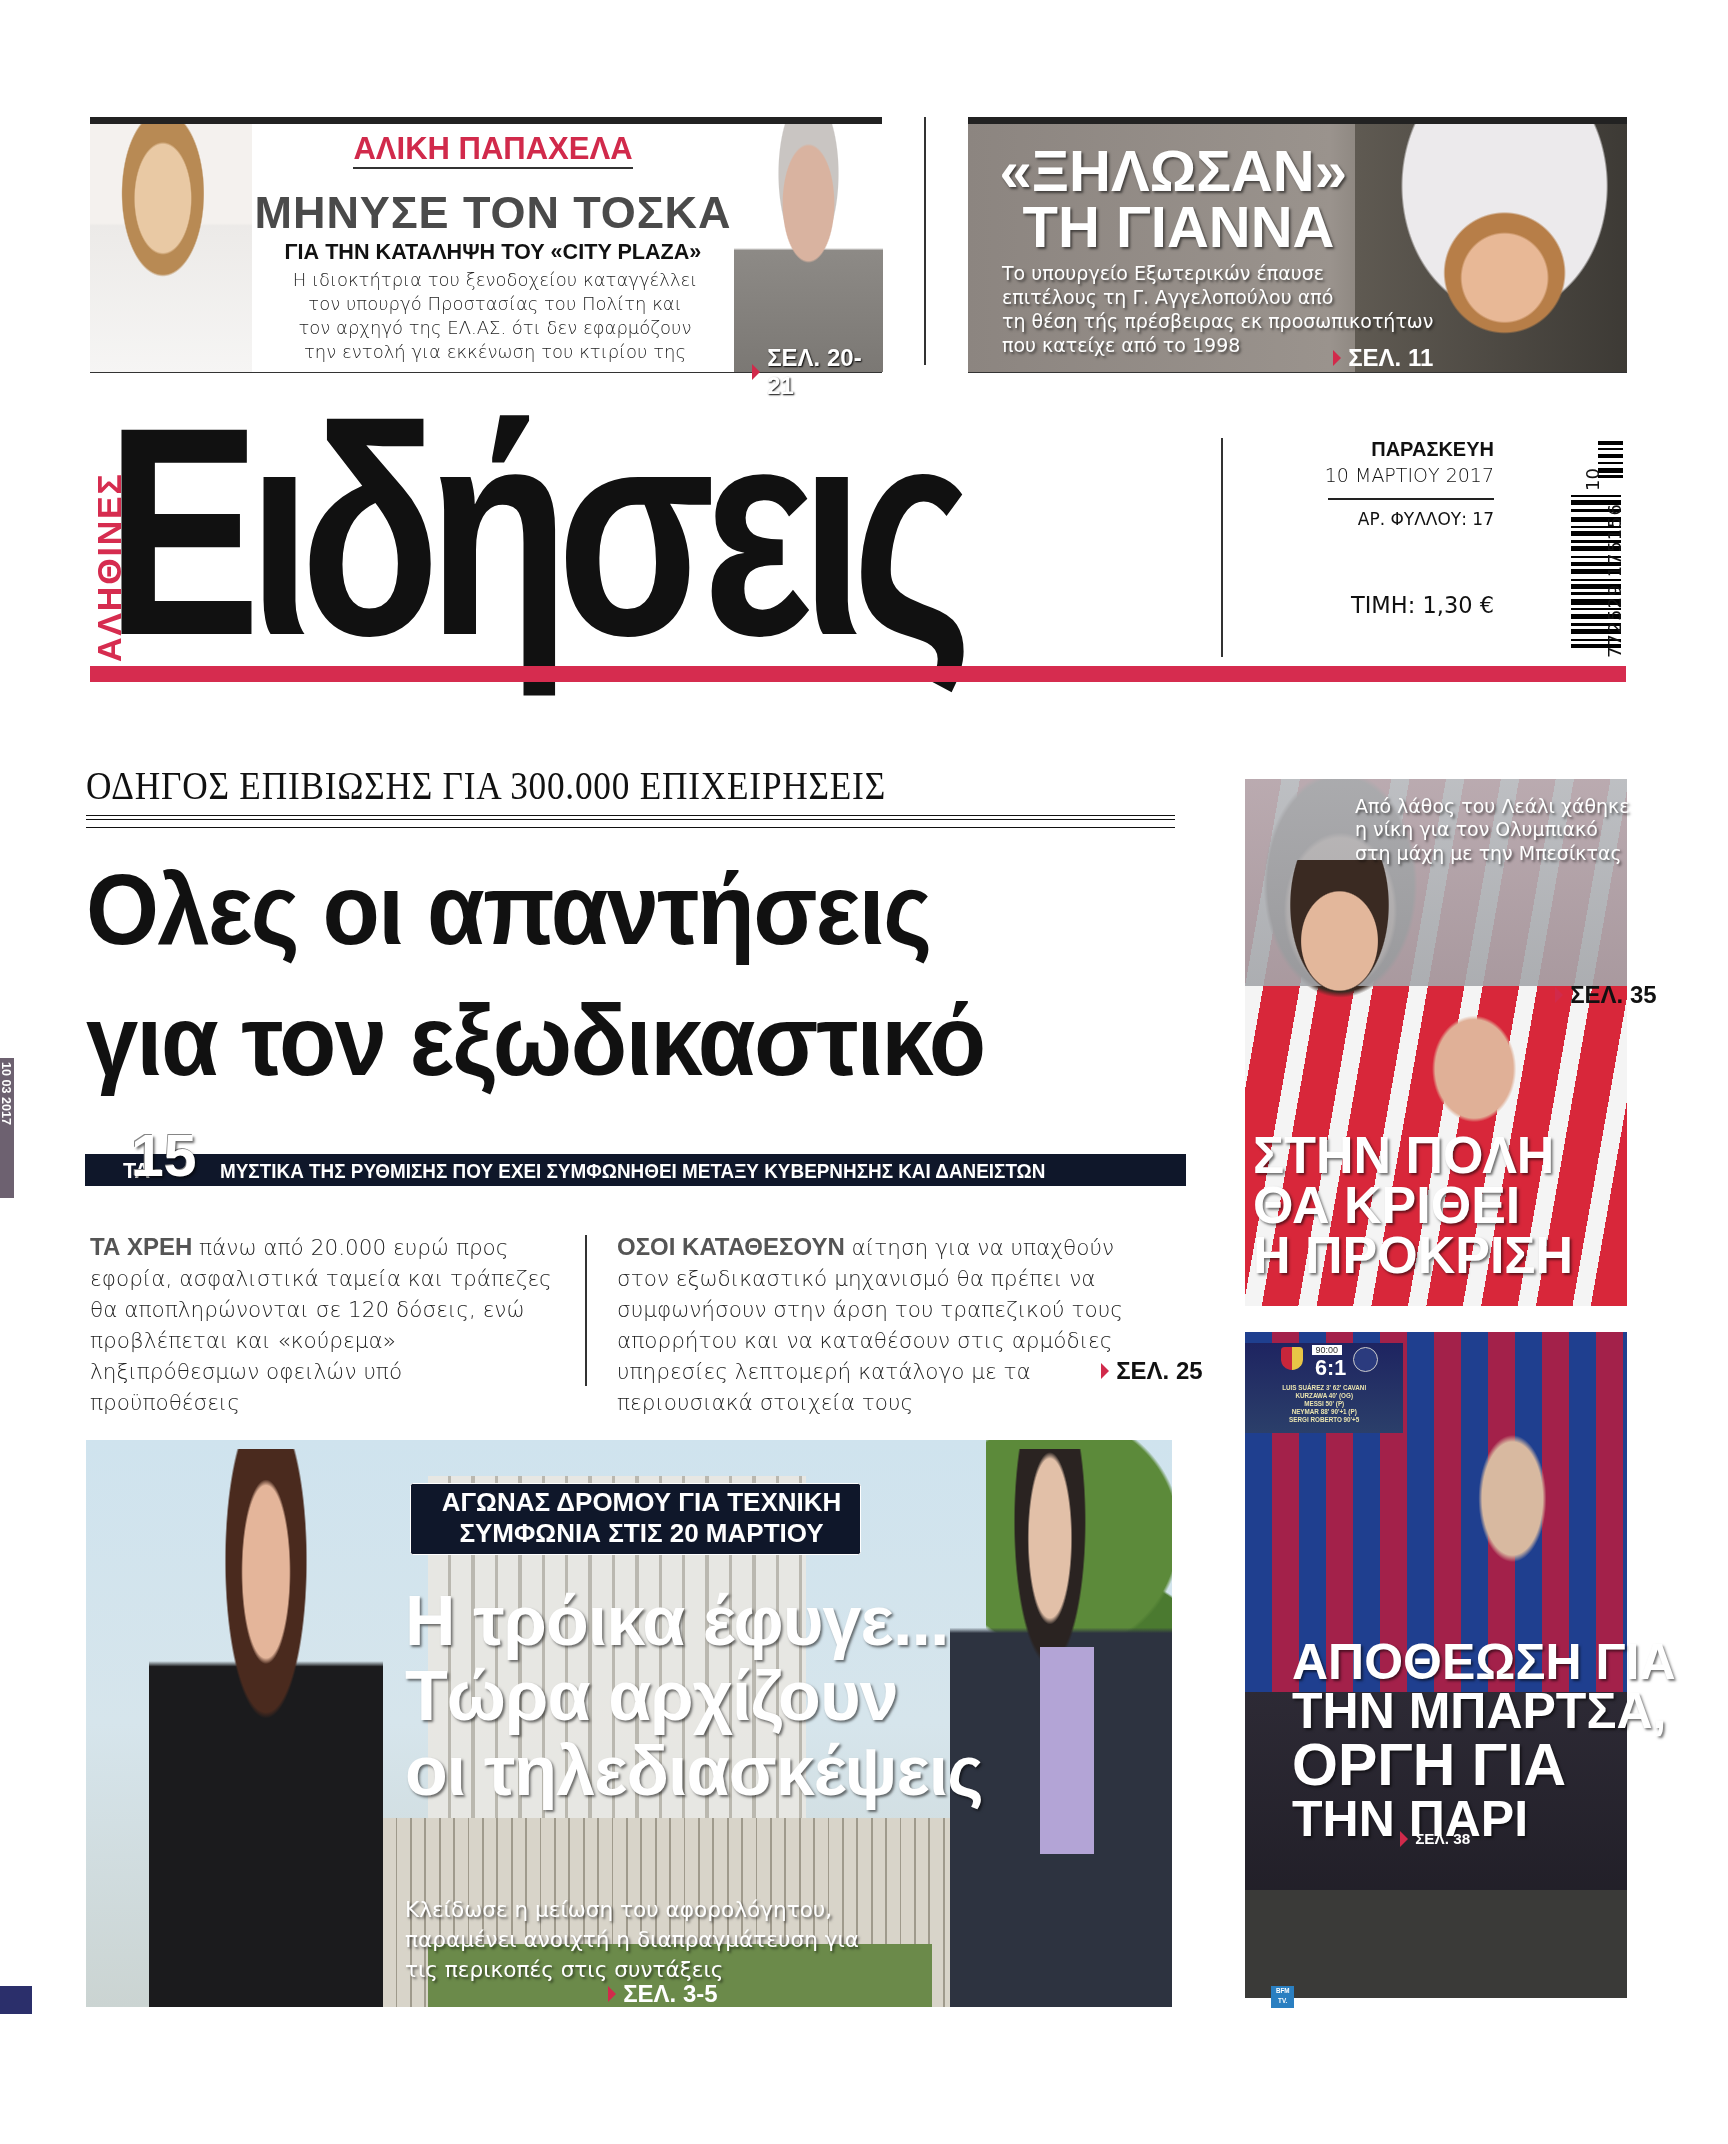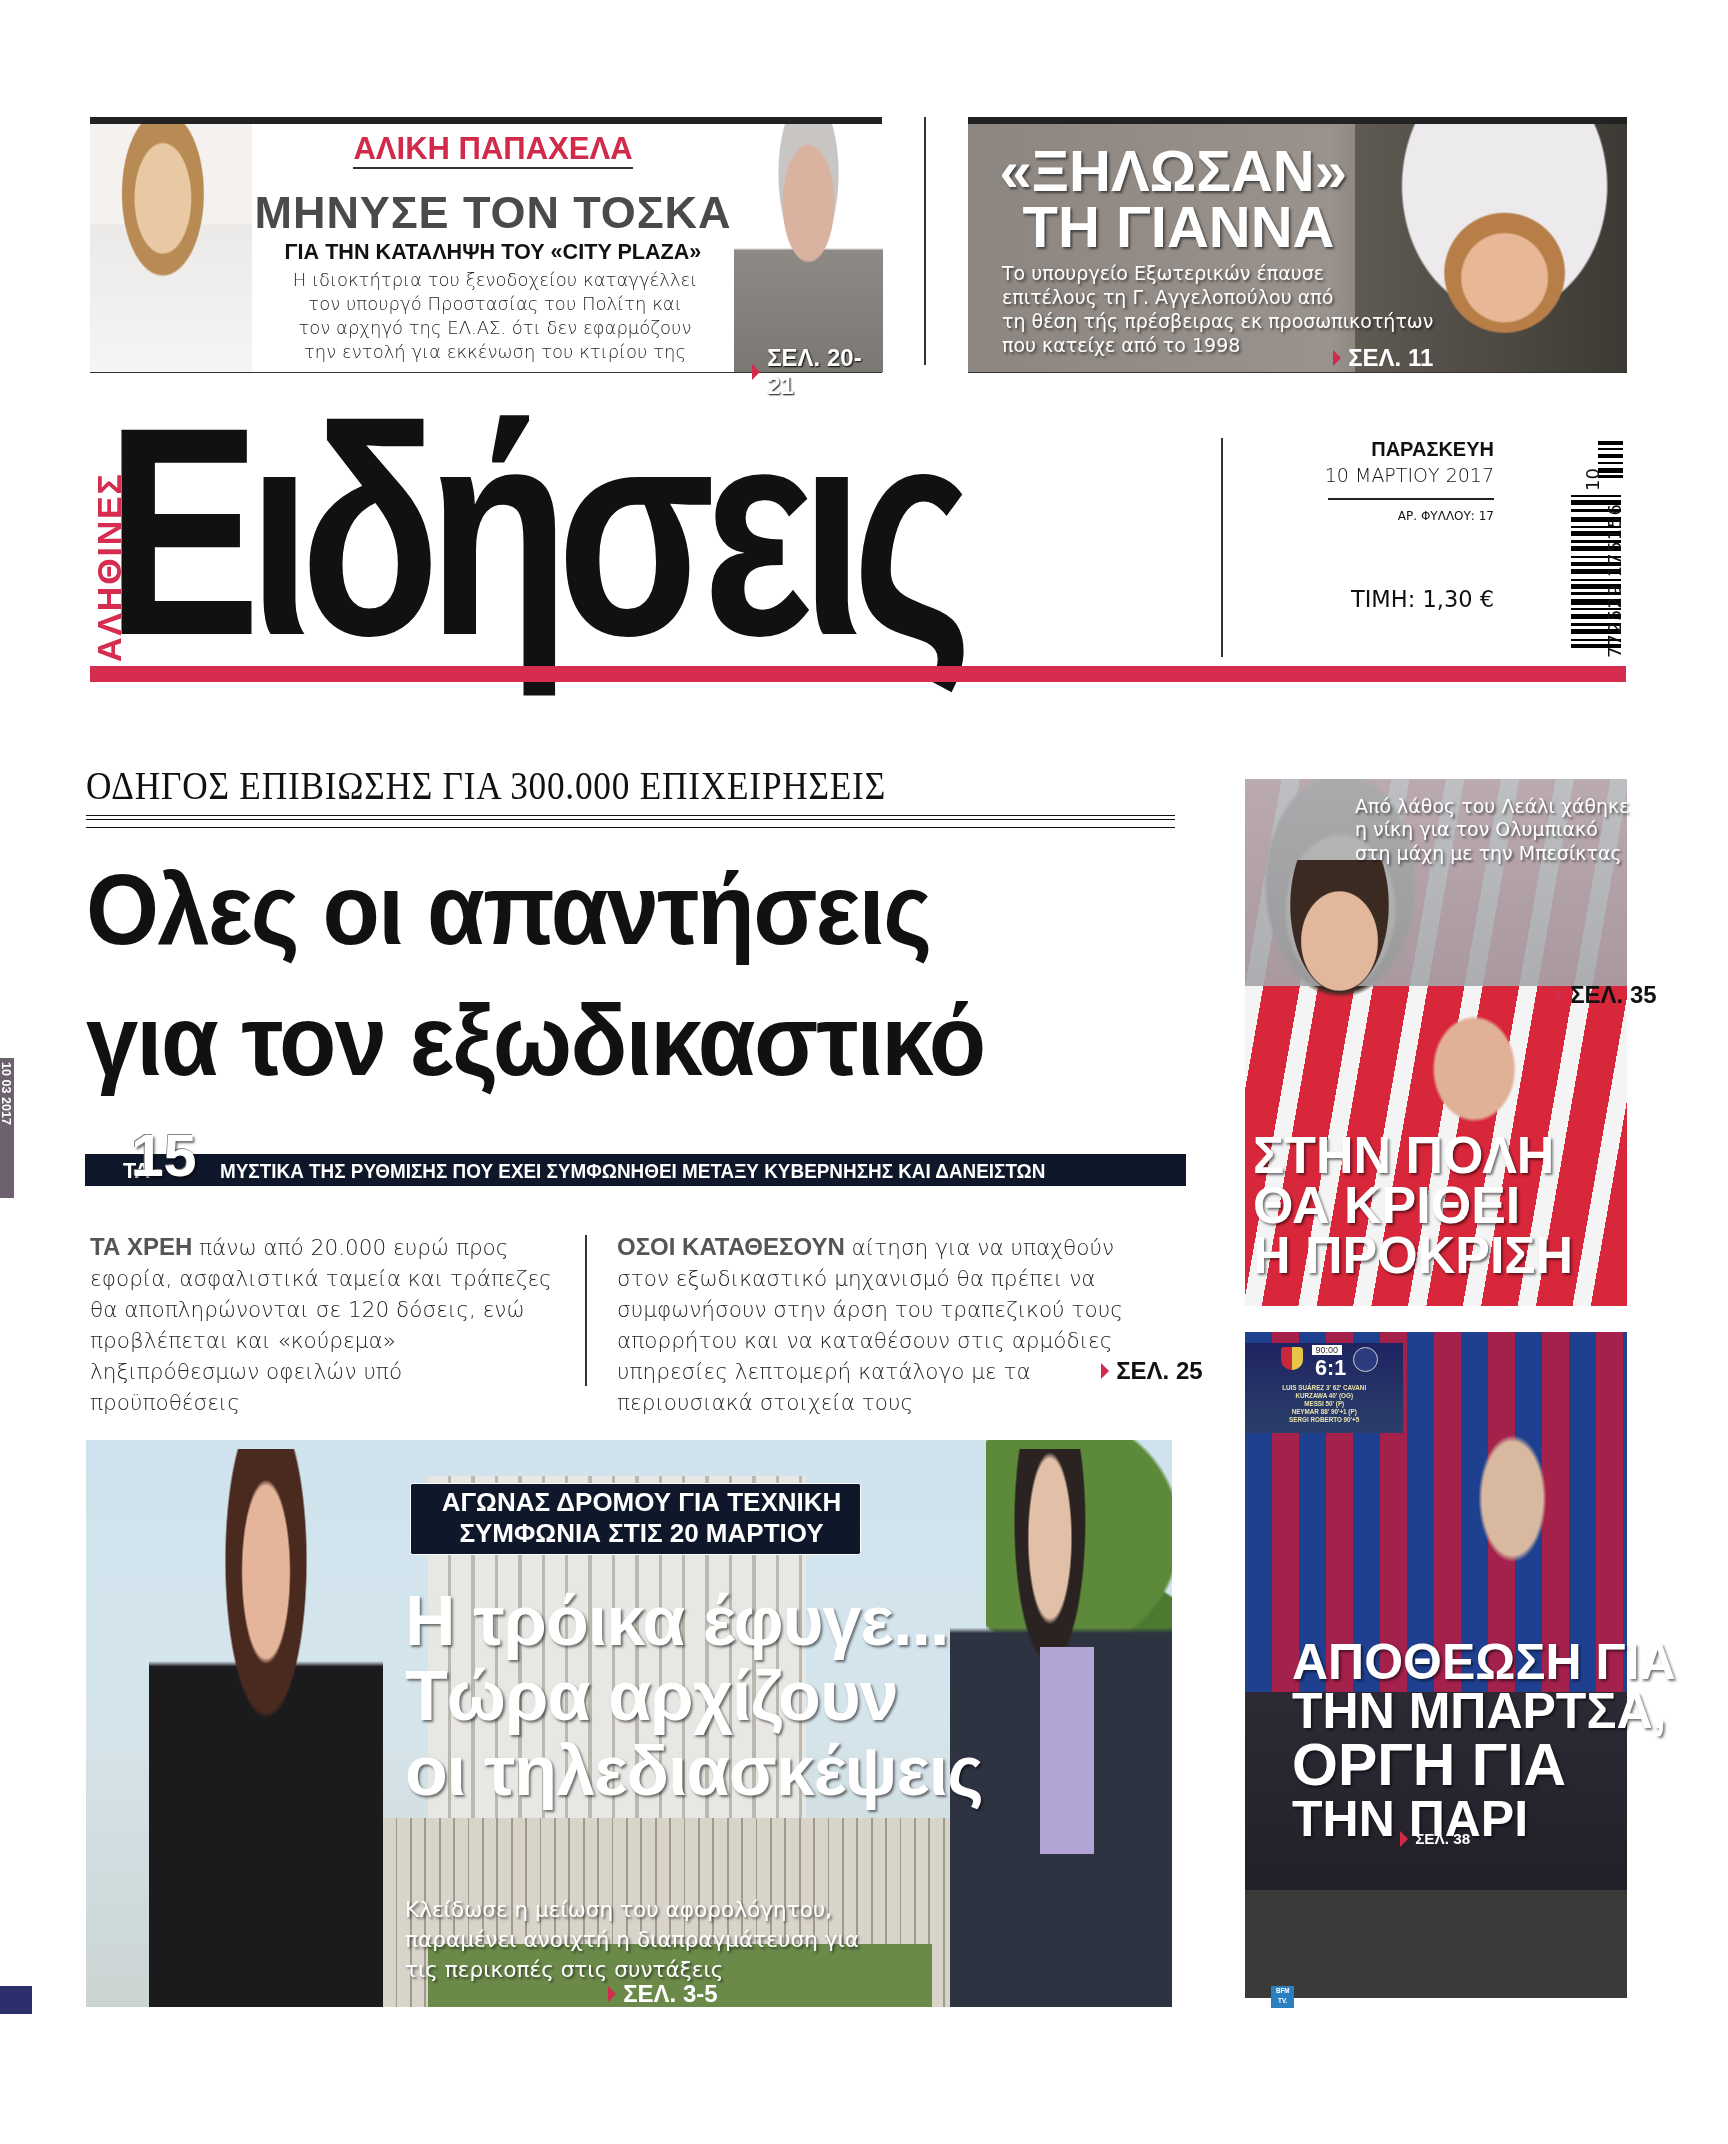--- a/index.html
+++ b/index.html
@@ -71,21 +71,21 @@
   <span style="display:block;color:#d62c4f;font-weight:700;font-size:34px;letter-spacing:1.8px;">ΑΛΗΘΙΝΕΣ</span>
 </div>
 <div class="abs" style="left:106px;top:396px;font-family:'Liberation Sans',sans-serif;font-weight:700;font-size:297px;line-height:270px;letter-spacing:-16px;color:#111;transform:scaleX(0.78);transform-origin:left top;">Ειδήσεις</div>
 
 <div class="vline" style="left:1221px;top:438px;width:1.8px;height:219px;"></div>
 
 <div class="abs" style="left:1242px;top:437px;width:252px;text-align:right;">
   <div style="font-weight:700;font-size:20px;line-height:25px;">ΠΑΡΑΣΚΕΥΗ</div>
   <div style="font-family:'DejaVu Sans',sans-serif;font-size:19px;line-height:27px;font-weight:300;">10 ΜΑΡΤΙΟΥ 2017</div>
   <div style="margin:9px 0 9px 86px;height:1.8px;background:#222;"></div>
-  <div style="font-family:'DejaVu Sans',sans-serif;font-size:12px;">ΑΡ. ΦΥΛΛΟΥ: 17</div>
+  <div style="font-family:'DejaVu Sans',sans-serif;font-size:17px;">ΑΡ. ΦΥΛΛΟΥ: 17</div>
   <div style="font-family:'DejaVu Sans',sans-serif;font-size:22.5px;margin-top:63px;">ΤΙΜΗ: 1,30 €</div>
 </div>
 
 <div class="abs" style="left:1571px;top:432px;width:54px;height:230px;">
   <div class="bar" style="left:27px;top:9px;width:25px;height:3.6px;"></div>
   <div class="bar" style="left:27px;top:16px;width:25px;height:1.8px;"></div>
   <div class="bar" style="left:27px;top:21.6px;width:25px;height:4.5px;"></div>
   <div class="bar" style="left:27px;top:30px;width:25px;height:1.8px;"></div>
   <div class="bar" style="left:27px;top:36px;width:25px;height:4.5px;"></div>
   <div class="bar" style="left:27px;top:43px;width:25px;height:2.7px;"></div>

